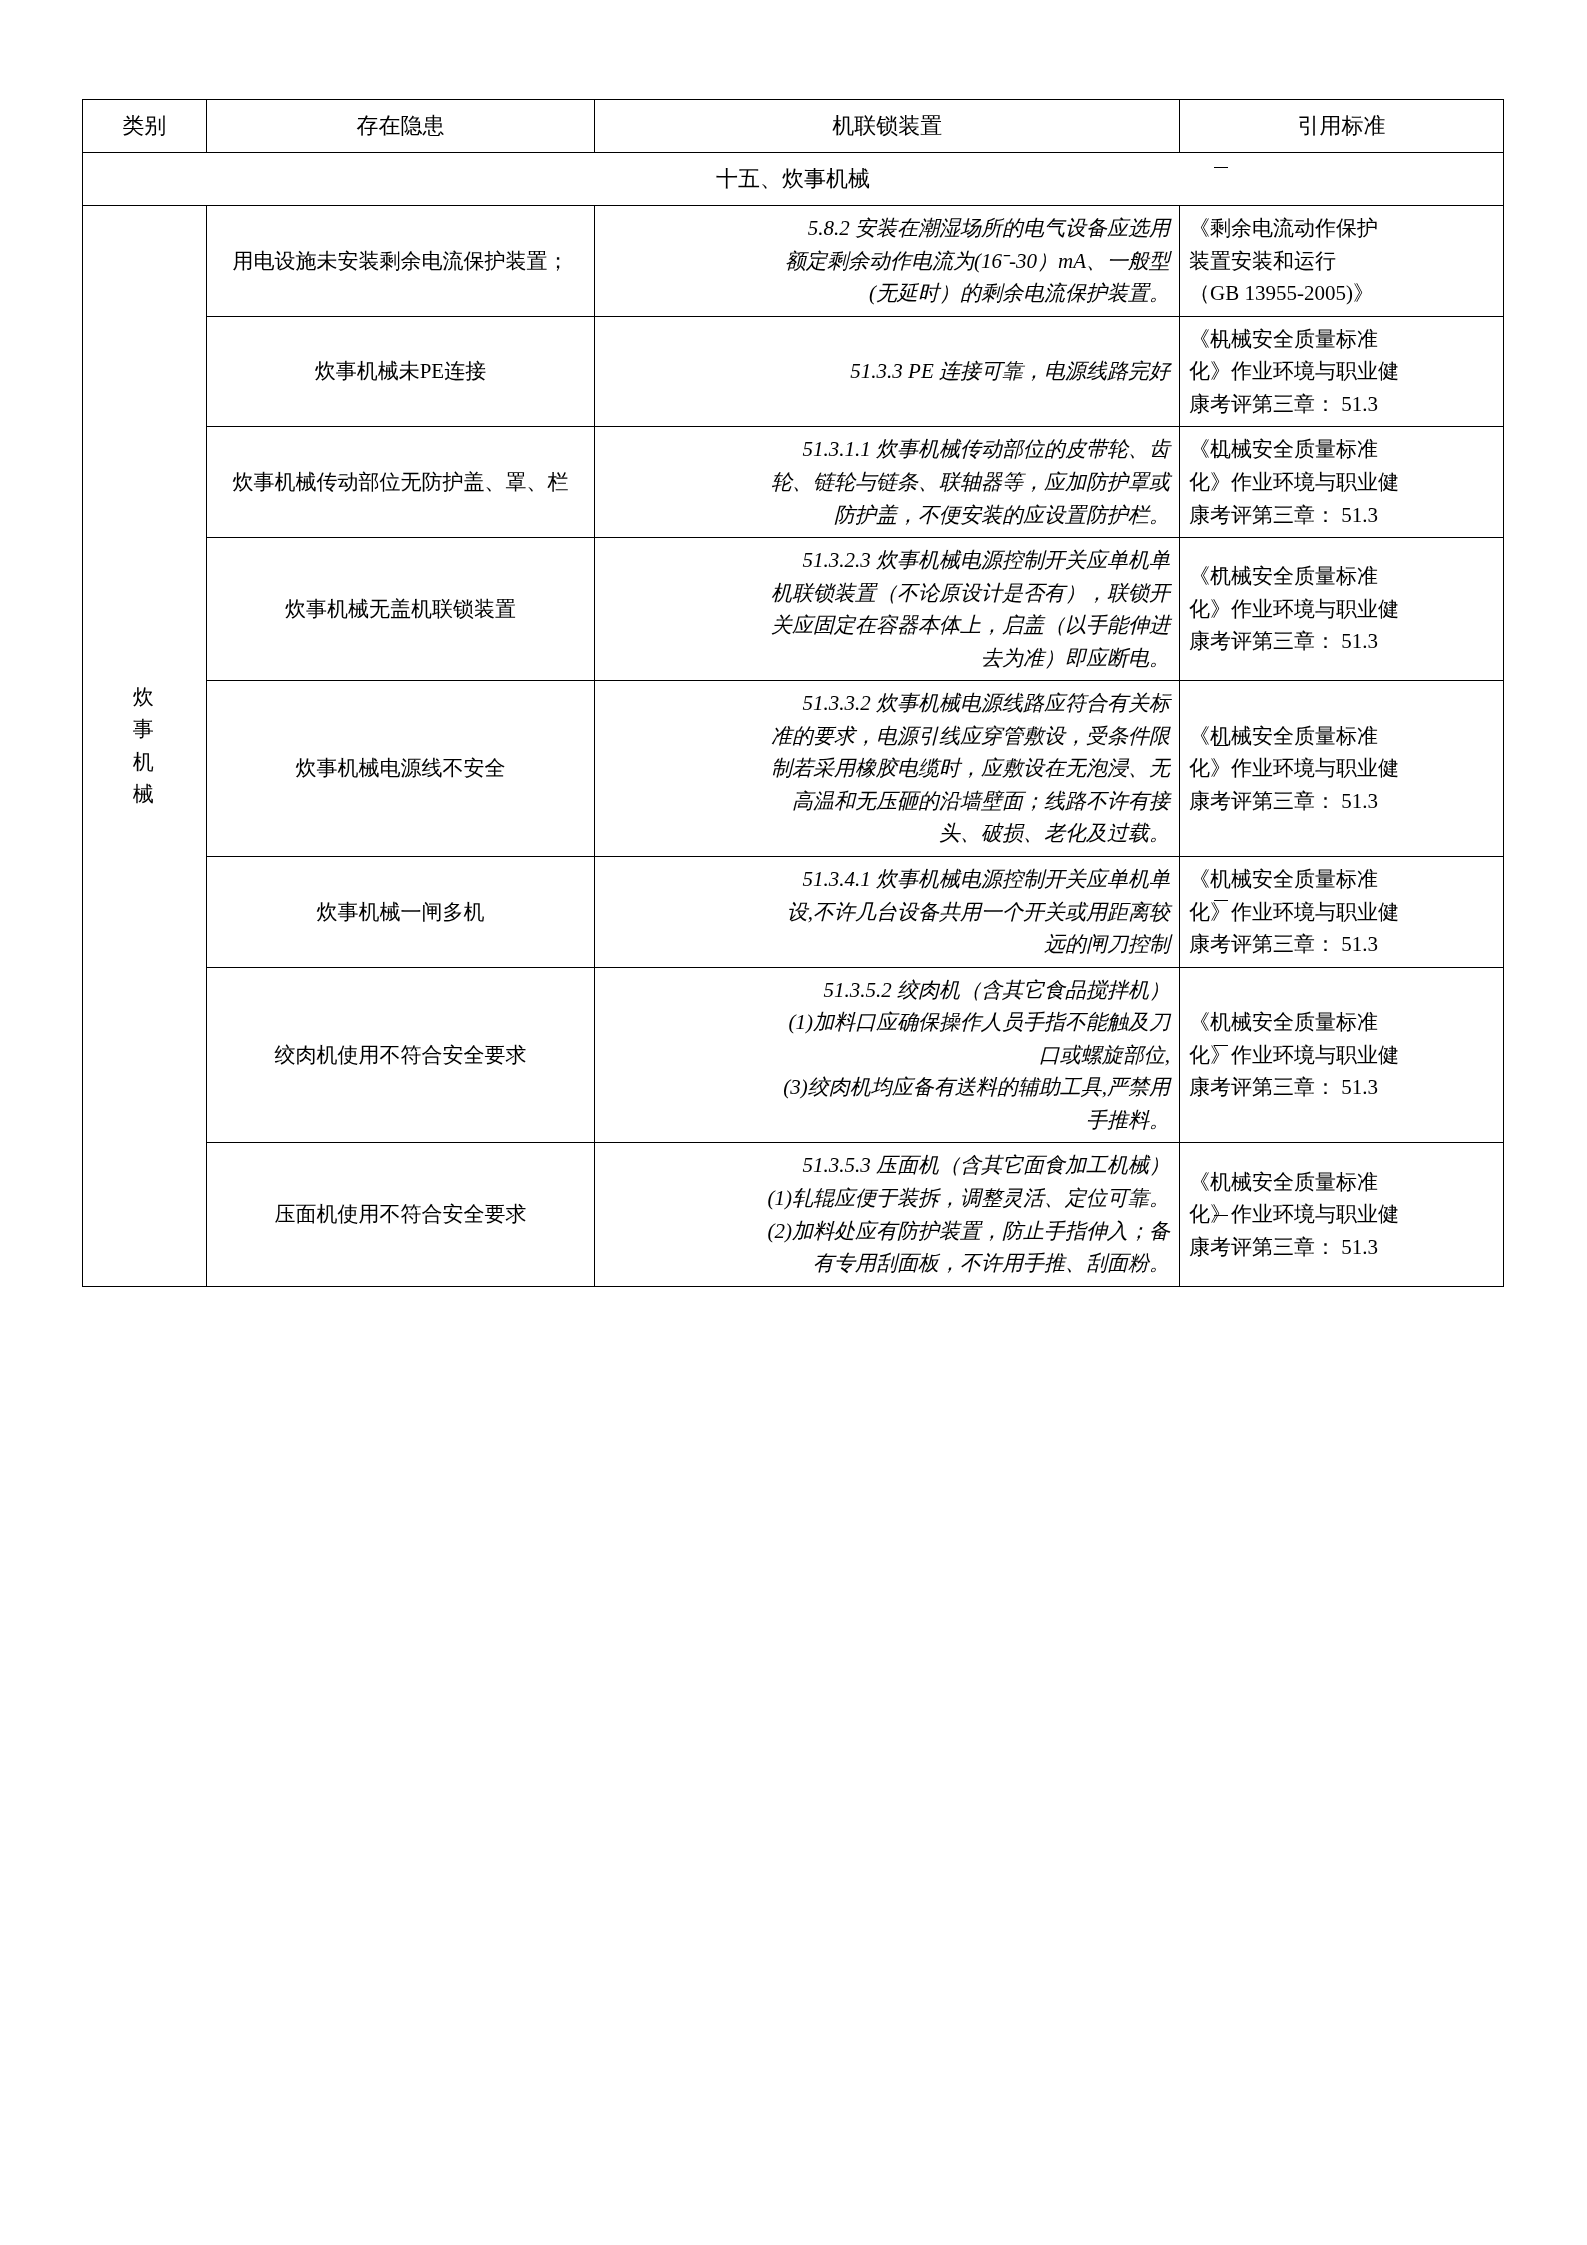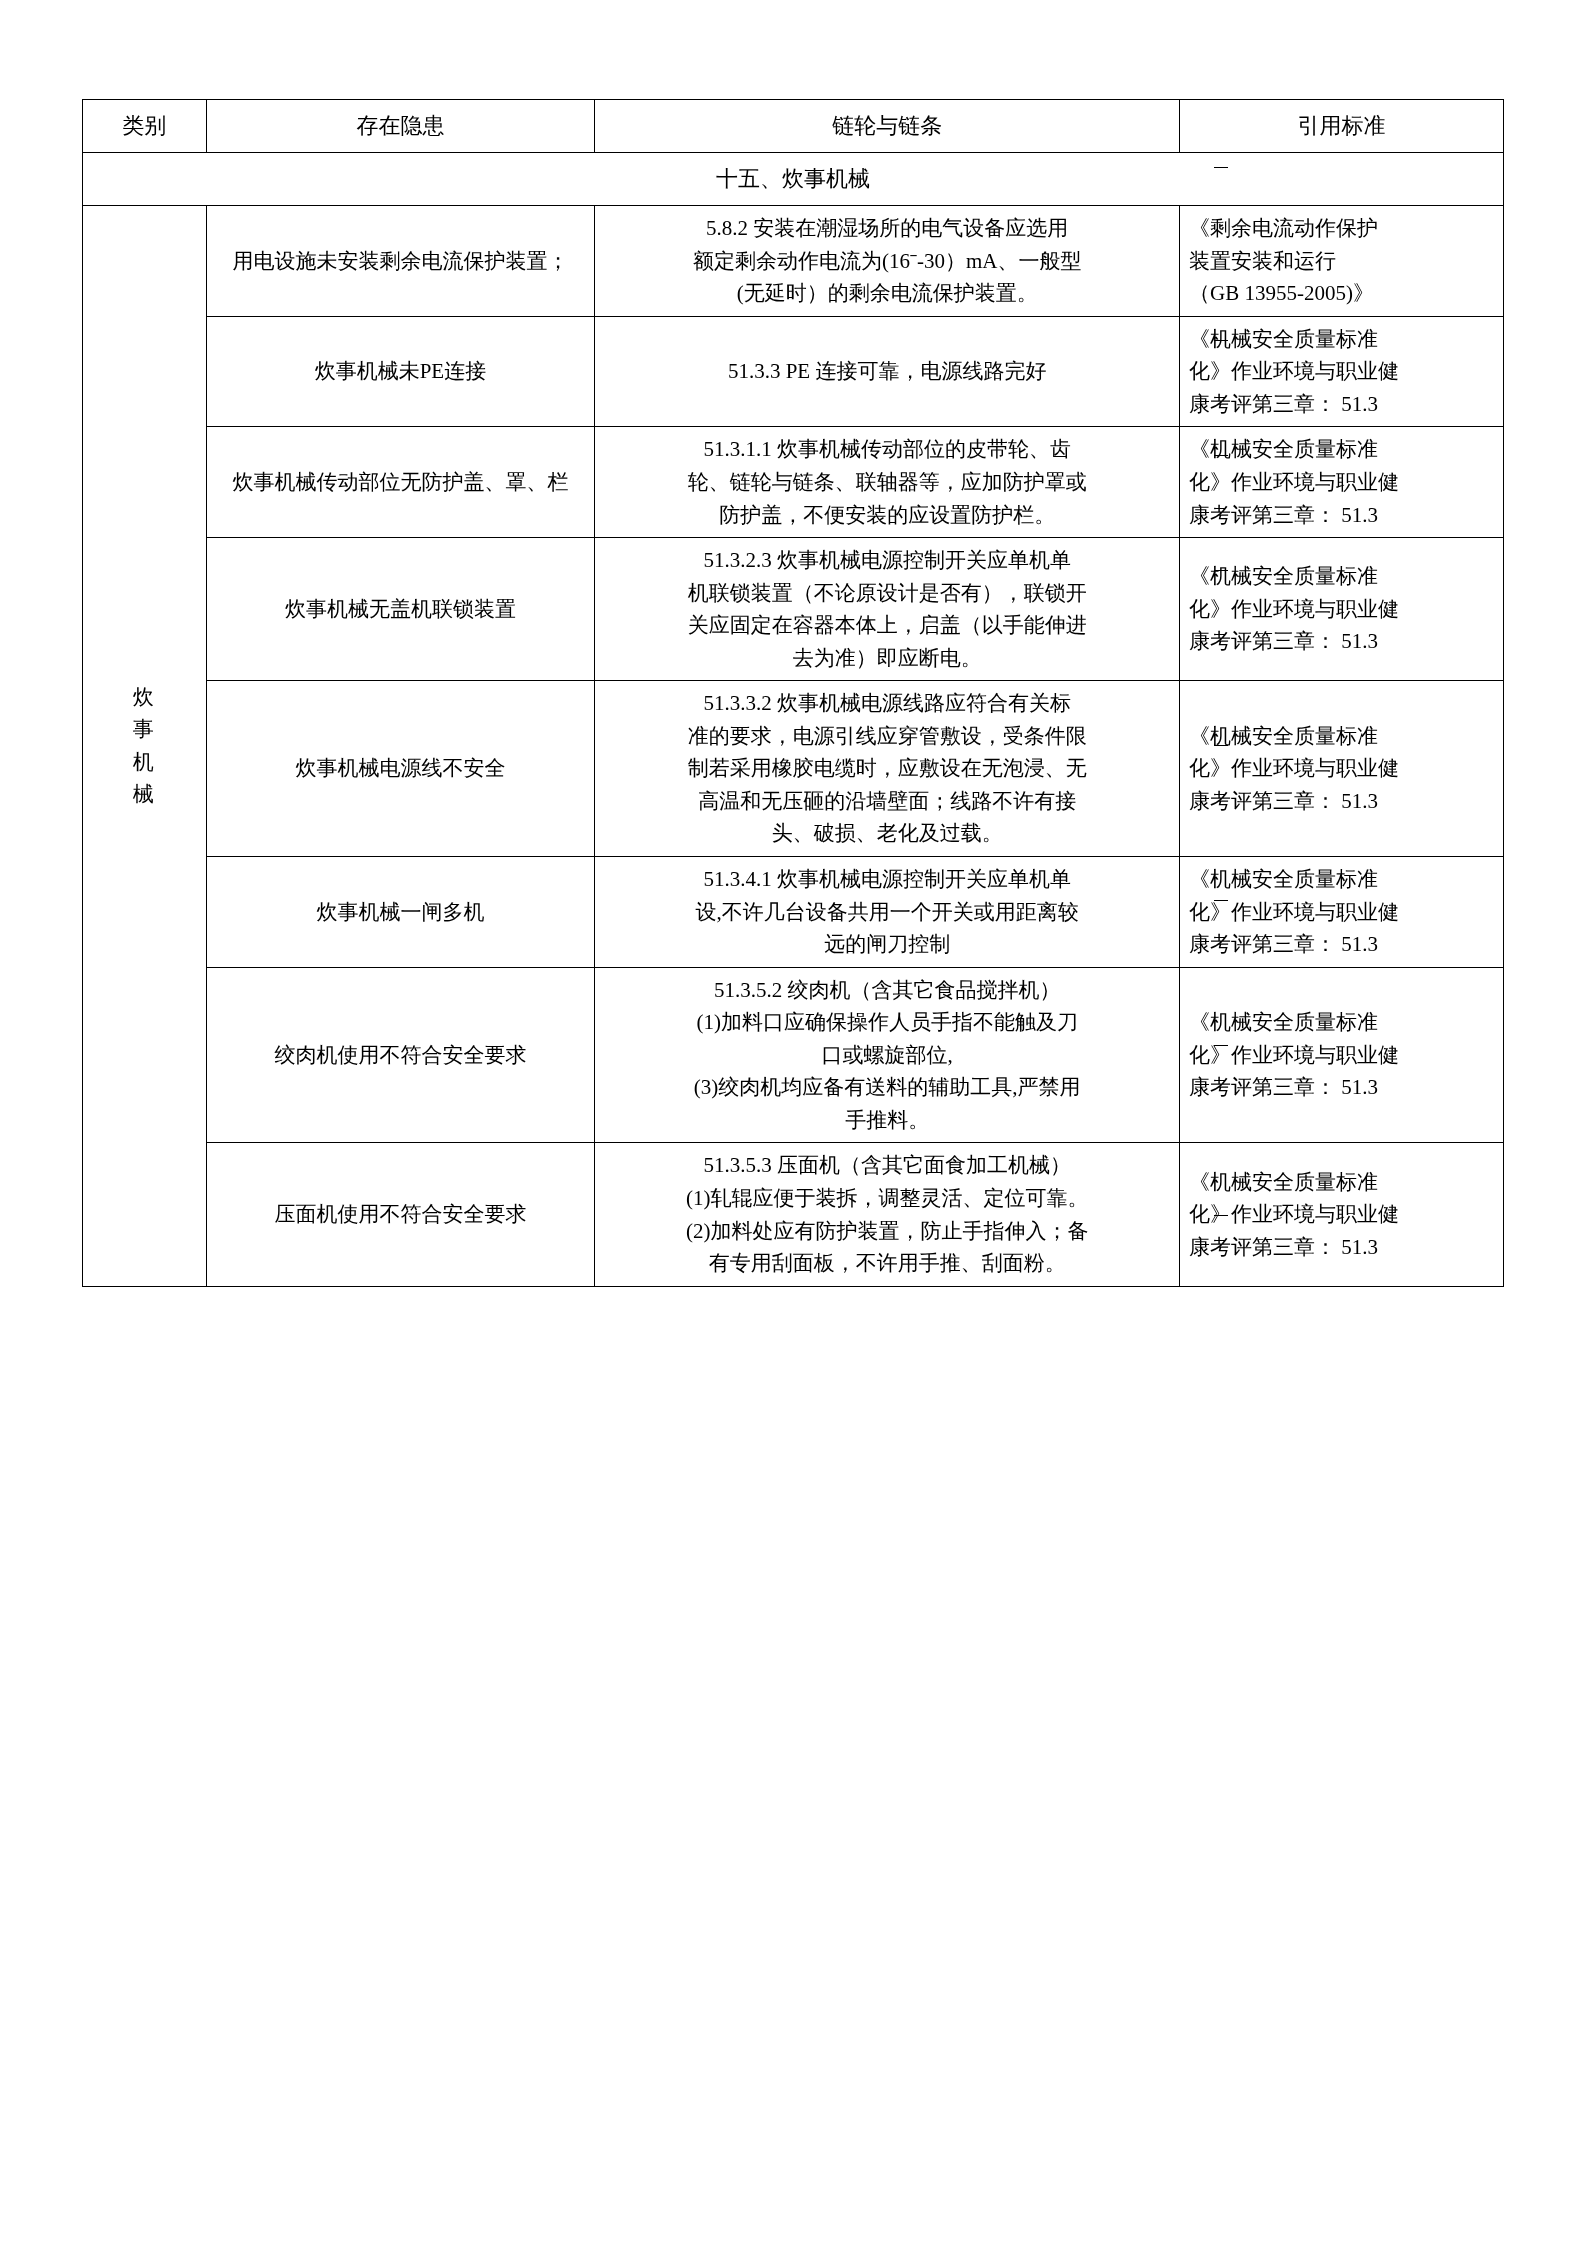--- a/index.html
+++ b/index.html
@@ -60,22 +60,23 @@
     letter-spacing: 2px;
   }
   .cat-cell span {
     display: block;
   }
   .haz-cell {
     text-align: center;
     font-size: 21px;
   }
   .mea-cell {
-    text-align: center;
-    font-size: 21px;
+    text-align: right;
+    font-size: 21px;
+    font-style: italic;
   }
   .std-cell {
     text-align: left;
     font-size: 21px;
   }
   .mea-cell .ln, .std-cell .ln, .haz-cell .ln {
     display: block;
   }
   .footer {
     position: absolute;
@@ -104,21 +105,21 @@
     <colgroup>
       <col class="col-cat">
       <col class="col-haz">
       <col class="col-mea">
       <col class="col-std">
     </colgroup>
     <tbody>
       <tr class="hdr">
         <td>类别</td>
         <td>存在隐患</td>
-        <td>链轮与链条</td>
+        <td>机联锁装置</td>
         <td>引用标准</td>
       </tr>
       <tr class="section-row">
         <td colspan="4">十五、炊事机械</td>
       </tr>
 
       <tr>
         <td class="cat-cell" rowspan="8">
           <span>炊</span>
           <span>事</span>

